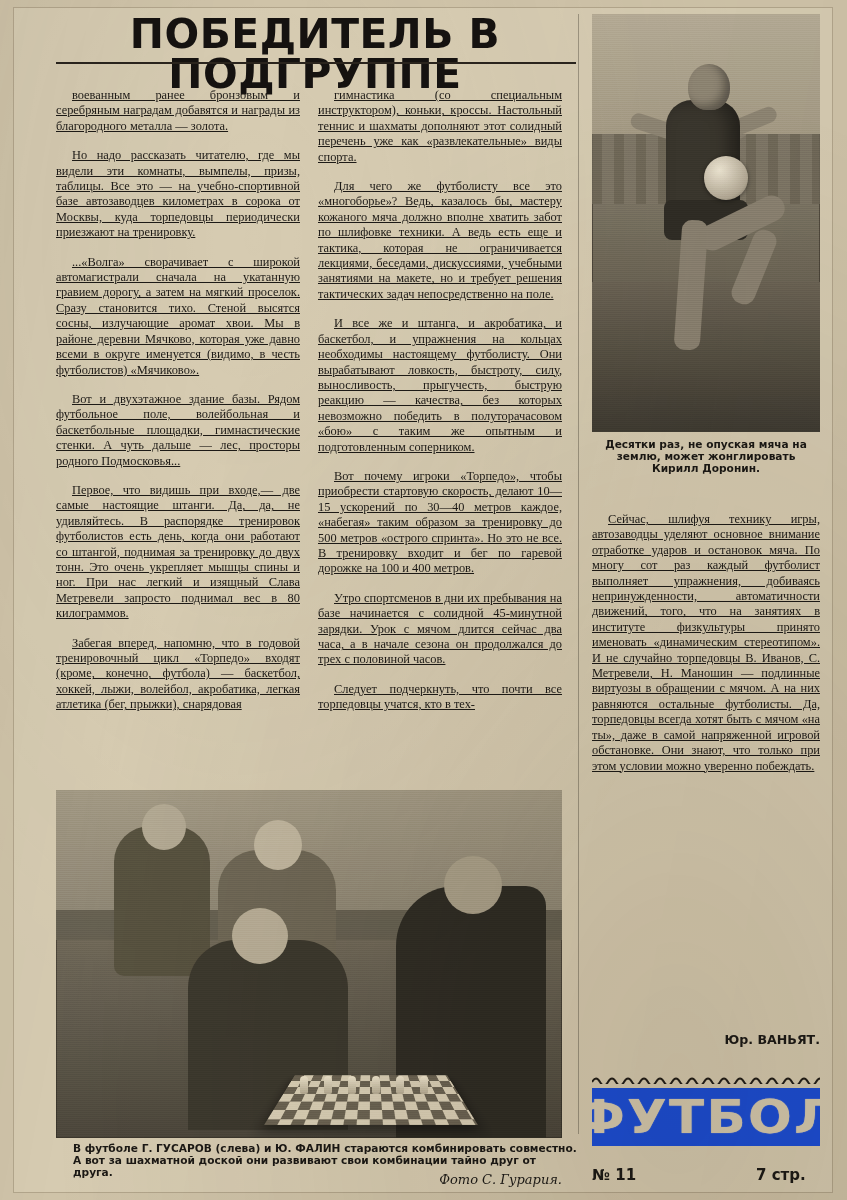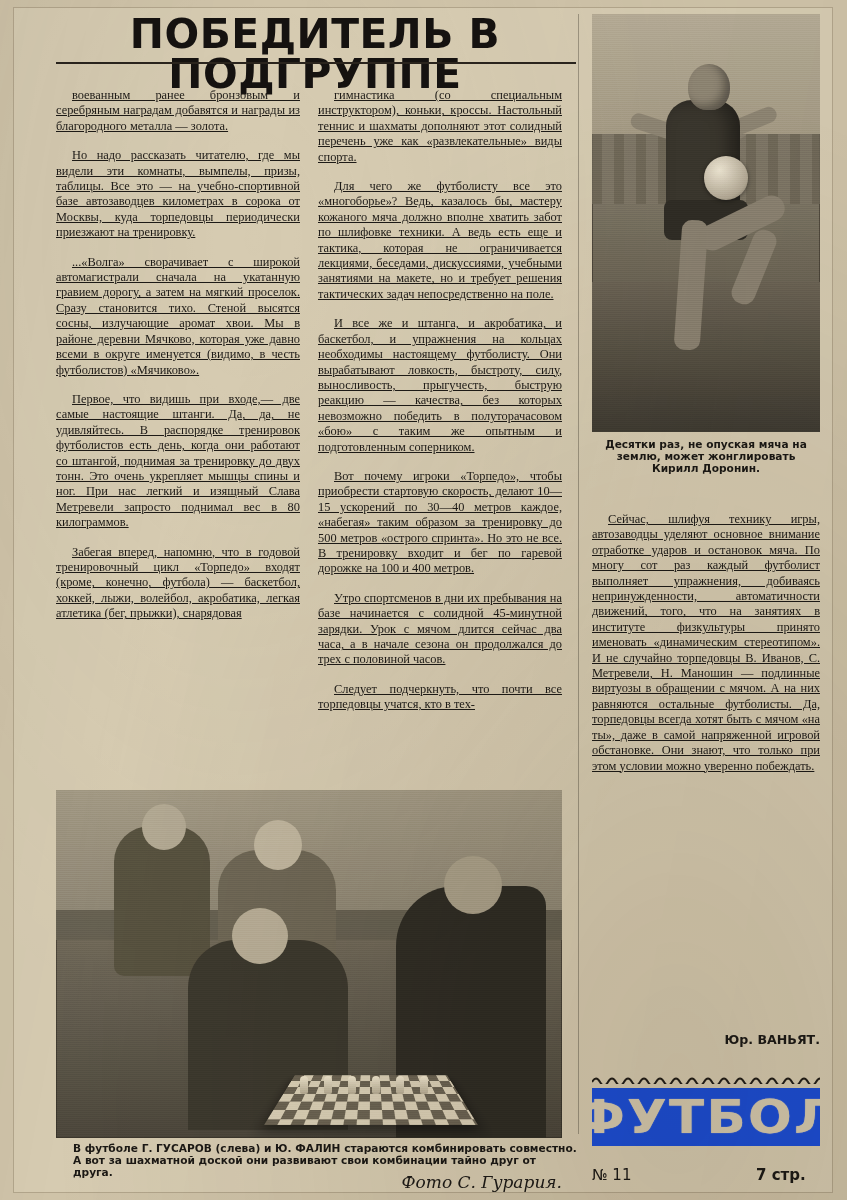--- a/index.html
+++ b/index.html
@@ -223,21 +223,21 @@
   #photo-chess .piece {
     position:absolute; bottom:44px; width:8px; height:18px;
     background: linear-gradient(180deg,#efe6cf,#b5ab93);
     border-radius: 4px 4px 2px 2px;
   }
   #caption-chess {
     left: 56px; top: 1142px; width: 506px; text-align: left; margin-left: 17px;
   }
   #photo-credit {
     position:absolute; left: 392px; top: 1172px; width: 170px;
-    font-family: "DejaVu Serif", serif; font-size: 17px; font-style: italic;
+    font-family: "DejaVu Serif", serif; font-size: 13px; font-style: italic;
     text-align: right;
   }
 
   
   .wavy {
     position: absolute;
     left: 592px; top: 1072px; width: 228px; height: 12px;
     overflow: hidden;
     color: #241f18;
   }
@@ -254,21 +254,21 @@
     font-size: 46px;
     letter-spacing: 2px;
     color: #d6cbb1;
     transform: scaleX(1.12);
     text-shadow: 0 0 1px #d6cbb1;
   }
   .issue {
     position: absolute;
     left: 592px; top: 1166px;
     font-family: "DejaVu Sans", sans-serif;
-    font-weight: normal; font-size: 15px;
+    font-weight: bold; font-size: 15px;
   }
   .pagenum {
     position: absolute;
     left: 756px; top: 1166px;
     font-family: "DejaVu Sans", sans-serif;
     font-weight: bold; font-size: 15px;
   }
   .signature {
     position: absolute;
     left: 592px; top: 1032px; width: 228px;
@@ -289,20 +289,21 @@
   <div class="sheet"></div>
 
   <div class="headline">ПОБЕДИТЕЛЬ В ПОДГРУППЕ</div>
   <div class="rule-top"></div>
   <div class="vrule"></div>
 
   <div class="col col1">
     <p>воеванным ранее бронзовым и серебряным наградам добавятся и награды из благородного металла — золота.</p>
     <p>Но надо рассказать читателю, где мы видели эти комнаты, вымпелы, призы, таблицы. Все это — на учебно-спортивной базе автозаводцев километрах в сорока от Москвы, куда торпедовцы периодически приезжают на тренировку.</p>
     <p>...«Волга» сворачивает с широкой автомагистрали сначала на укатанную гравием дорогу, а затем на мягкий проселок. Сразу становится тихо. Стеной высятся сосны, излучающие аромат хвои. Мы в районе деревни Мячково, которая уже давно всеми в округе именуется (видимо, в честь футболистов) «Мячиково».</p>
+    <p>Вот и двухэтажное здание базы. Рядом футбольное поле, волейбольная и баскетбольные площадки, гимнастические стенки. А чуть дальше — лес, просторы родного Подмосковья...</p>
     <p>Первое, что видишь при входе,— две самые настоящие штанги. Да, да, не удивляйтесь. В распорядке тренировок футболистов есть день, когда они работают со штангой, поднимая за тренировку до двух тонн. Это очень укрепляет мышцы спины и ног. При нас легкий и изящный Слава Метревели запросто поднимал вес в 80 килограммов.</p>
     <p>Забегая вперед, напомню, что в годовой тренировочный цикл «Торпедо» входят (кроме, конечно, футбола) — баскетбол, хоккей, лыжи, волейбол, акробатика, легкая атлетика (бег, прыжки), снарядовая</p>
   </div>
 
   <div class="col col2">
     <p>гимнастика (со специальным инструктором), коньки, кроссы. Настольный теннис и шахматы дополняют этот солидный перечень уже как «развлекательные» виды спорта.</p>
     <p>Для чего же футболисту все это «многоборье»? Ведь, казалось бы, мастеру кожаного мяча должно вполне хватить забот по шлифовке техники. А ведь есть еще и тактика, которая не ограничивается лекциями, беседами, дискуссиями, учебными занятиями на макете, но и требует решения тактических задач непосредственно на поле.</p>
     <p>И все же и штанга, и акробатика, и баскетбол, и упражнения на кольцах необходимы настоящему футболисту. Они вырабатывают ловкость, быстроту, силу, выносливость, прыгучесть, быструю реакцию — качества, без которых невозможно победить в полуторачасовом «бою» с таким же опытным и подготовленным соперником.</p>
     <p>Вот почему игроки «Торпедо», чтобы приобрести стартовую скорость, делают 10—15 ускорений по 30—40 метров каждое, «набегая» таким образом за тренировку до 500 метров «острого спринта». Но это не все. В тренировку входит и бег по гаревой дорожке на 100 и 400 метров.</p>
     <p>Утро спортсменов в дни их пребывания на базе начинается с солидной 45-минутной зарядки. Урок с мячом длится сейчас два часа, а в начале сезона он продолжался до трех с половиной часов.</p>

